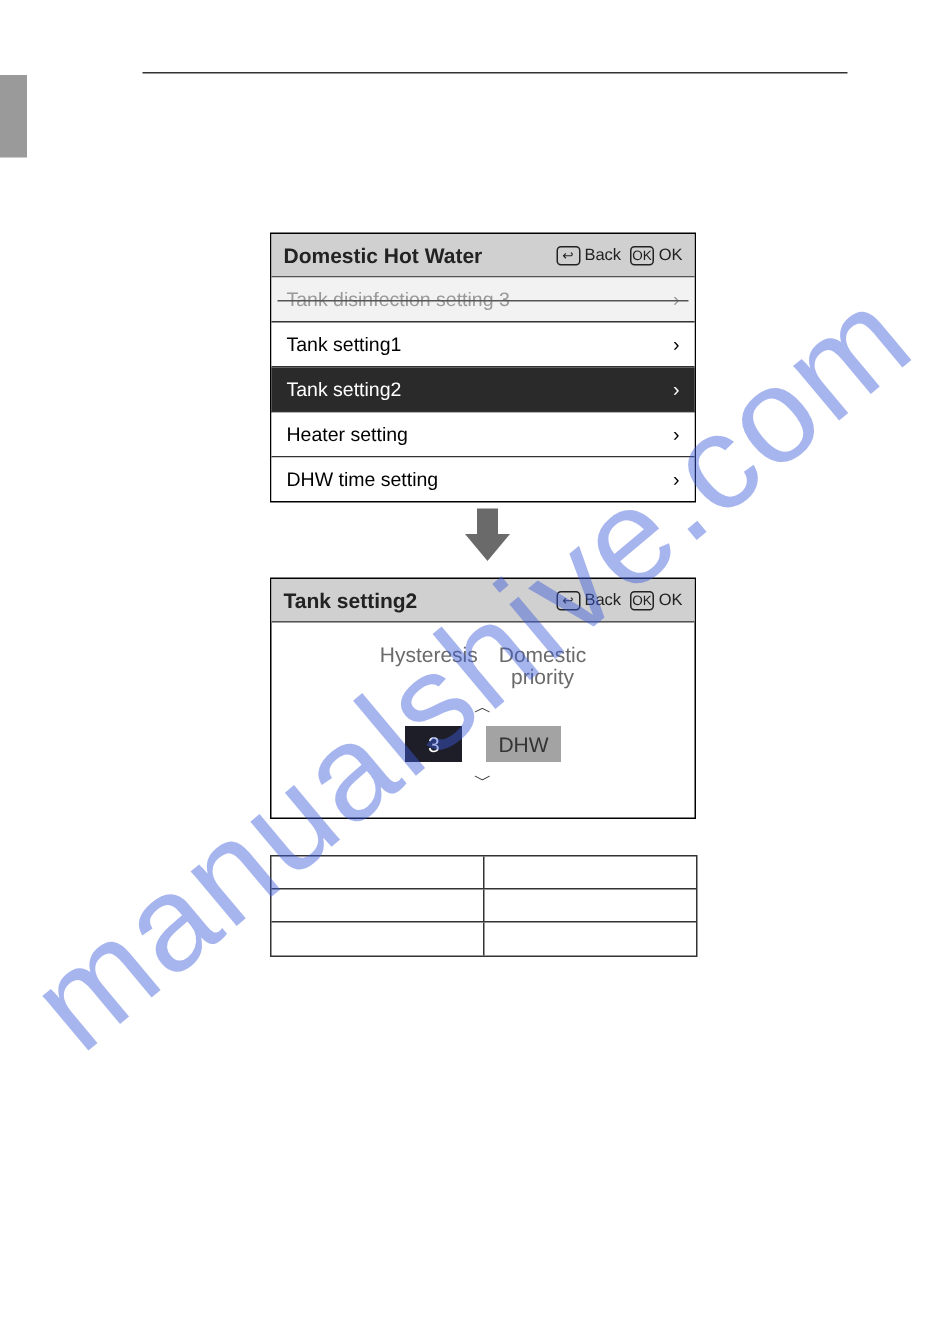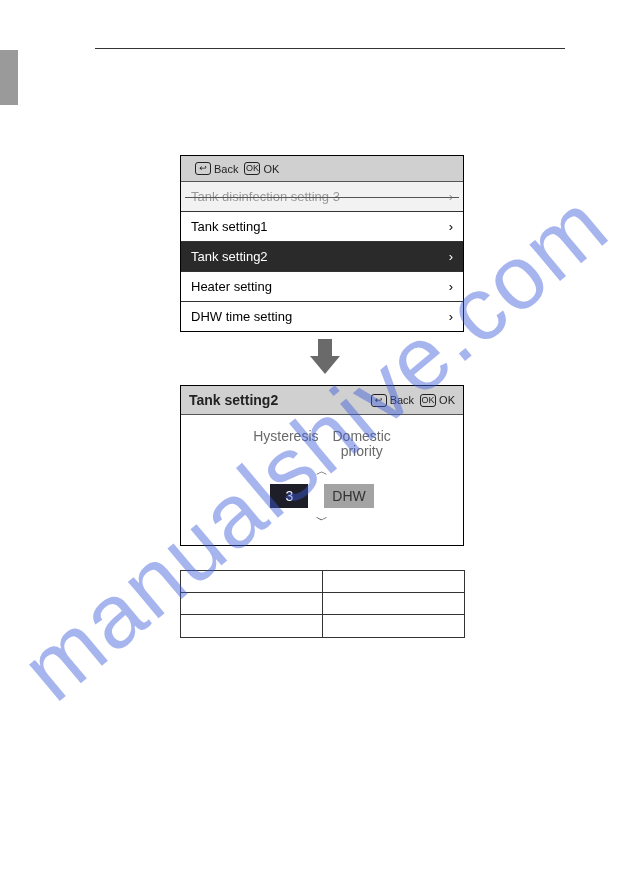--- a/index.html
+++ b/index.html
@@ -170,20 +170,21 @@
 </head>
 <body>
 
 <div class="header-rule"></div>
 <div class="side-tab"></div>
 
 <div class="watermark">manualshive.com</div>
 
 <div class="panel panel1">
   <div class="panel-header">
+    <span class="panel-title">Domestic Hot Water</span>
     <span class="hdr-btn">
       <span class="hdr-icon">↩</span>
       <span>Back</span>
     </span>
     <span class="hdr-btn">
       <span class="hdr-icon">OK</span>
       <span>OK</span>
     </span>
   </div>
   <div class="list-row cut">

